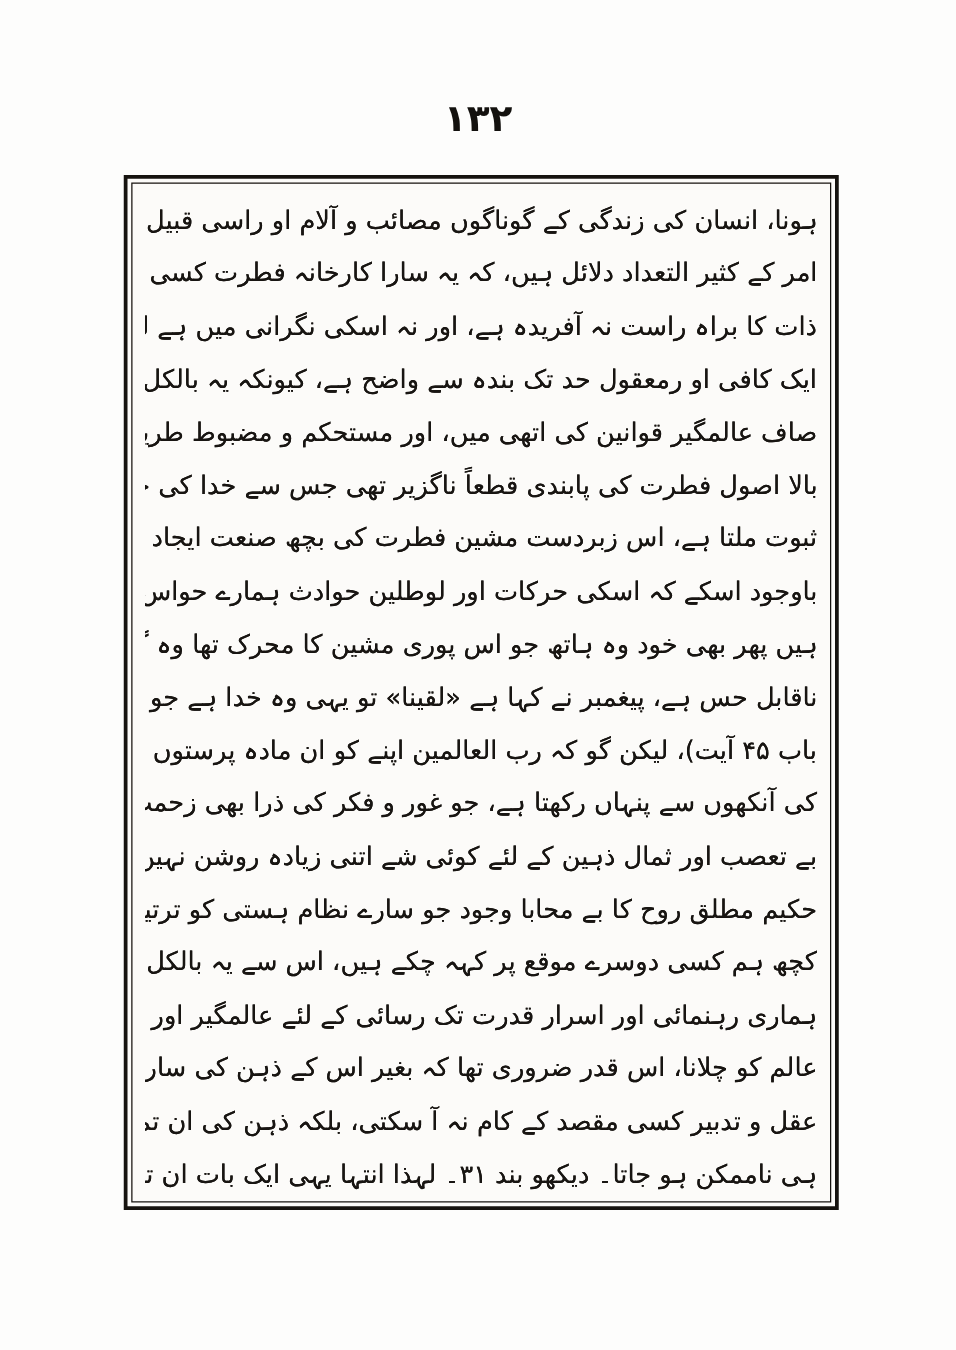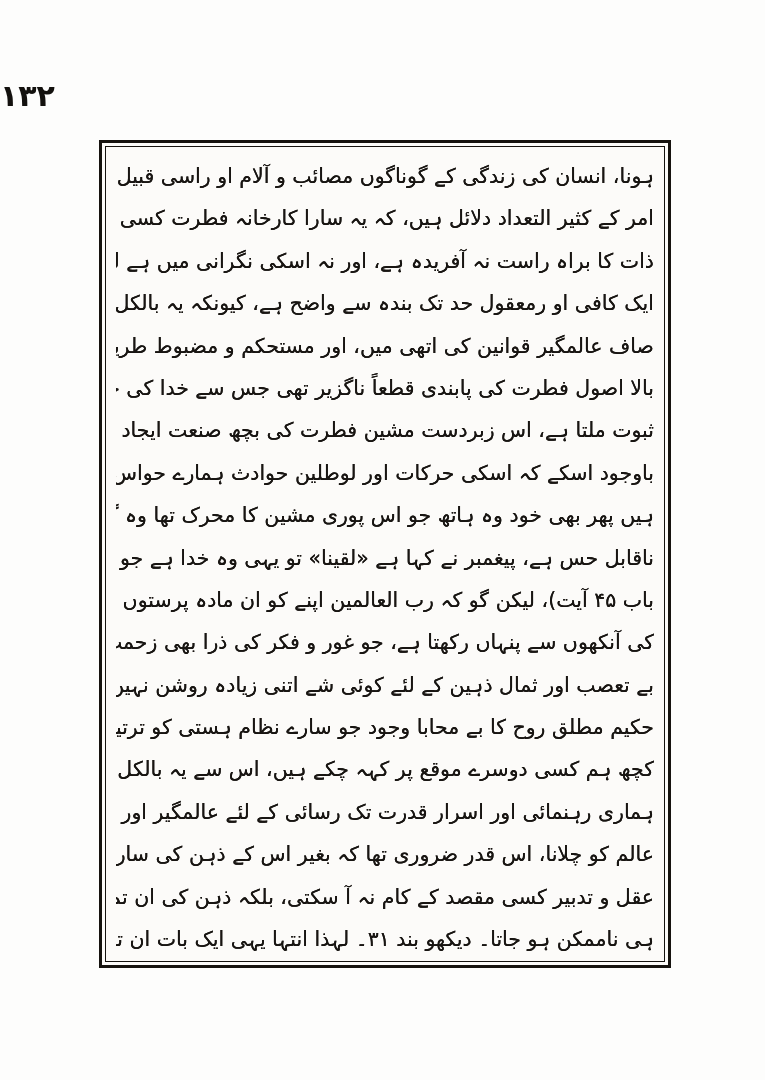--- a/index.html
+++ b/index.html
@@ -14,21 +14,21 @@
     background: #fdfdfc;
     overflow: hidden;
     font-family: "DejaVu Sans", sans-serif;
     color: #171512;
   }
   .page-number {
     position: absolute;
     top: 78px;
     left: 0;
     width: 765px;
-    text-align: left;
+    text-align: center;
     font-size: 30px;
     font-weight: bold;
     letter-spacing: 2px;
     color: #13110e;
   }
   .frame-outer {
     position: absolute;
     top: 140px;
     left: 99px;
     width: 572px;

